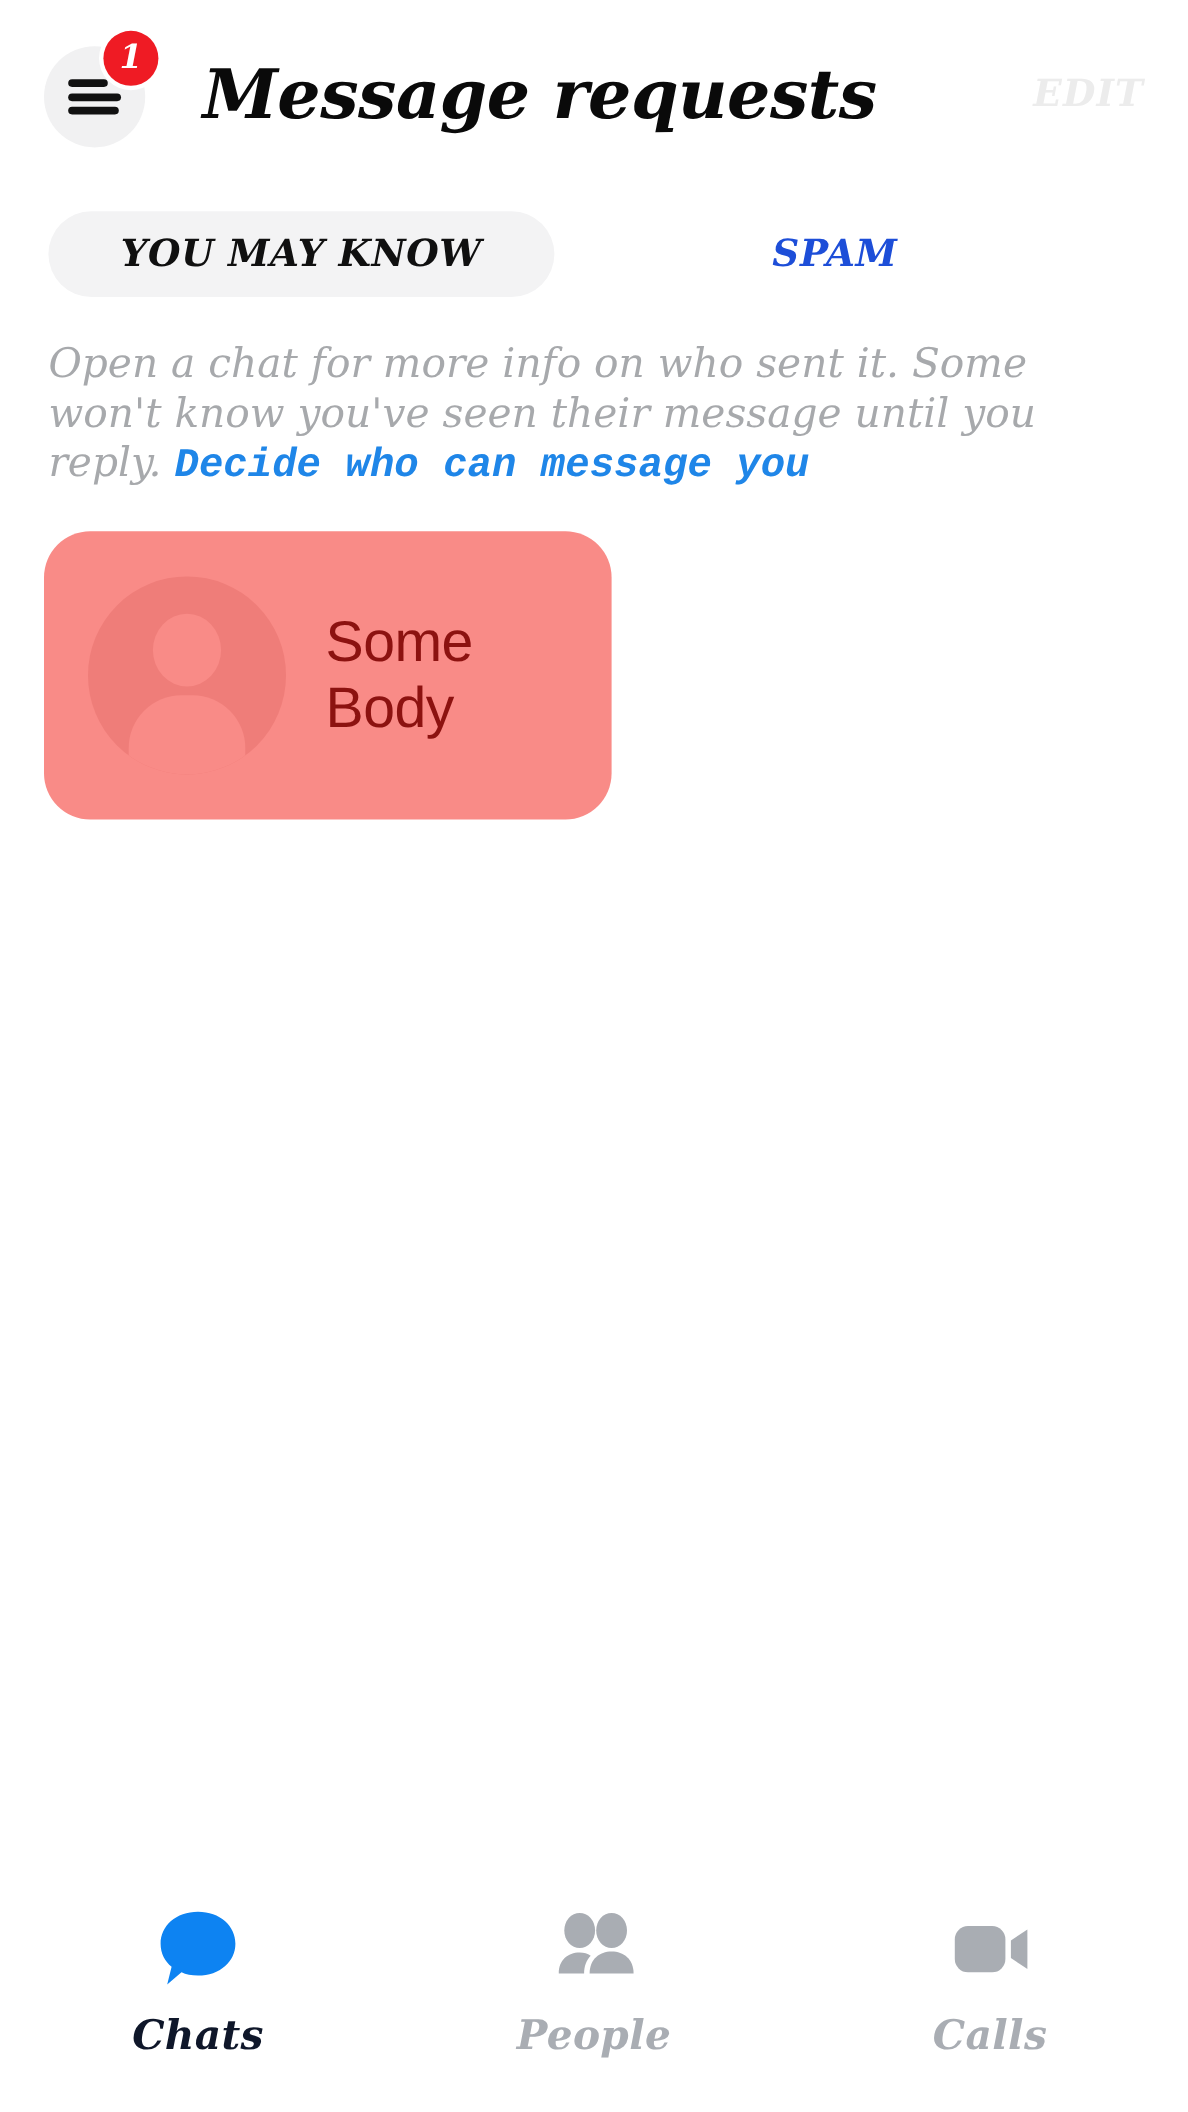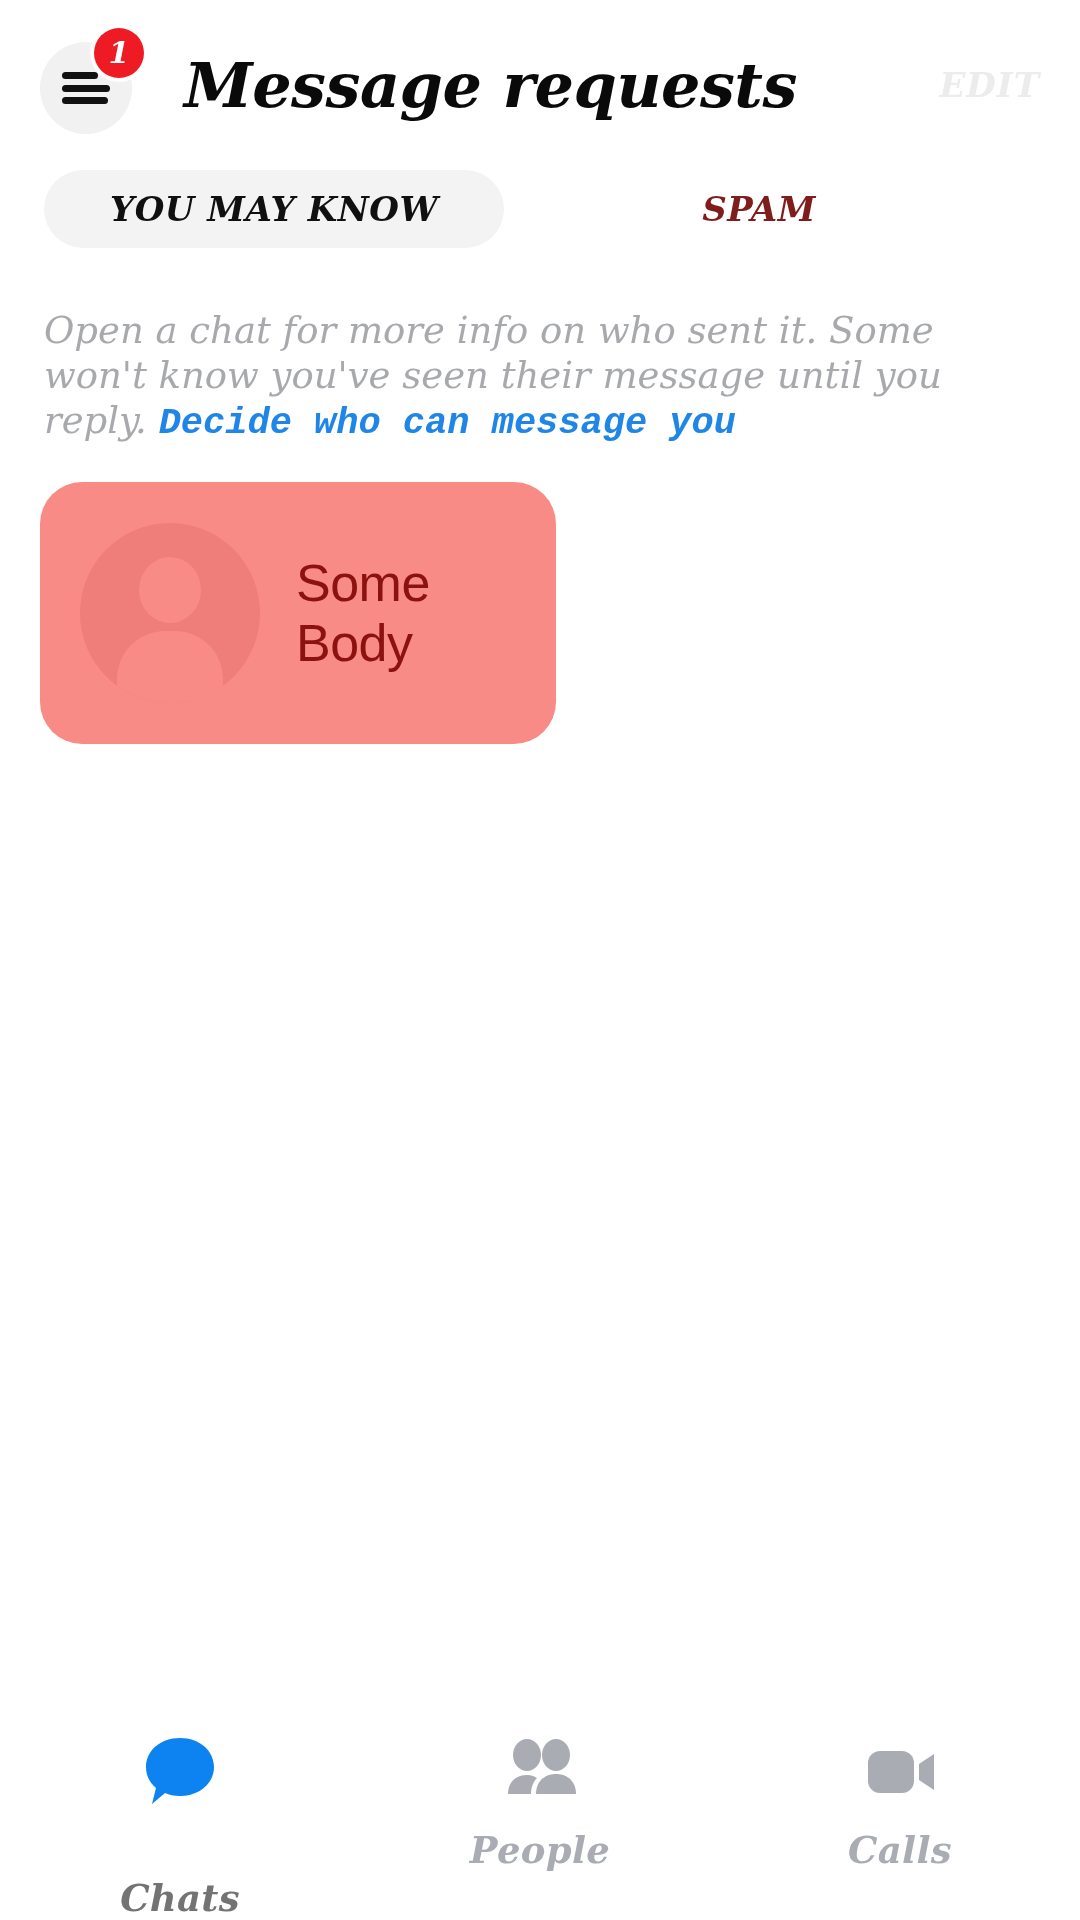--- a/index.html
+++ b/index.html
@@ -101,36 +101,36 @@
     font-style:italic;
     font-weight:bold;
     color:#ececec;
     letter-spacing:1px;
   }
 
   
   .tabs {
     flex:0 0 100px;
     display:flex;
-    align-items:flex-start;
+    align-items:flex-end;
     padding:0 44px;
   }
   .tab {
     height:78px;
     display:flex;
     align-items:center;
     justify-content:center;
     font-size:34px;
     font-style:italic;
     font-weight:bold;
     letter-spacing:0.5px;
     border-radius:42px;
   }
   .tab-you { width:460px; background:#f3f3f4; color:#101010; }
-  .tab-spam { width:350px; background:transparent; color:#7f1d1d; margin-left:80px; }
+  .tab-spam { width:350px; background:transparent; color:#1d4ed8; margin-left:80px; }
 
   
   .desc {
     padding:38px 44px 0 44px;
     font-size:37px;
     font-style:italic;
     line-height:1.22;
     color:#a7a9ac;
     max-width:1040px;
   }
@@ -215,21 +215,21 @@
     align-items:center;
     justify-content:center;
   }
   .nav-label {
     font-size:37px;
     font-style:italic;
     font-weight:bold;
     color:#a9adb3;
     letter-spacing:0.3px;
   }
-  .nav-item.active .nav-label { color:#737373;margin-top:48px; }
+  .nav-item.active .nav-label { color:#0f172a; }
 </style>
 </head>
 <body>
 
 <div class="screen">
 
   <div class="header">
 
     <div class="menu-wrap">
       <div class="menu-circle"></div>

